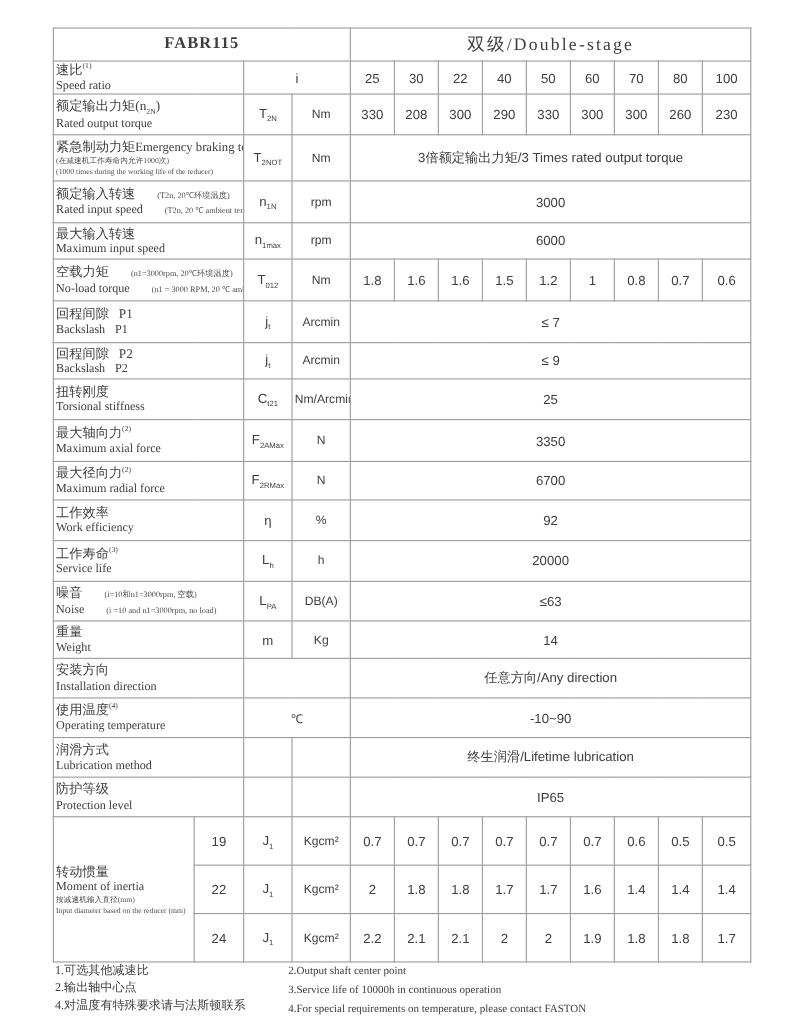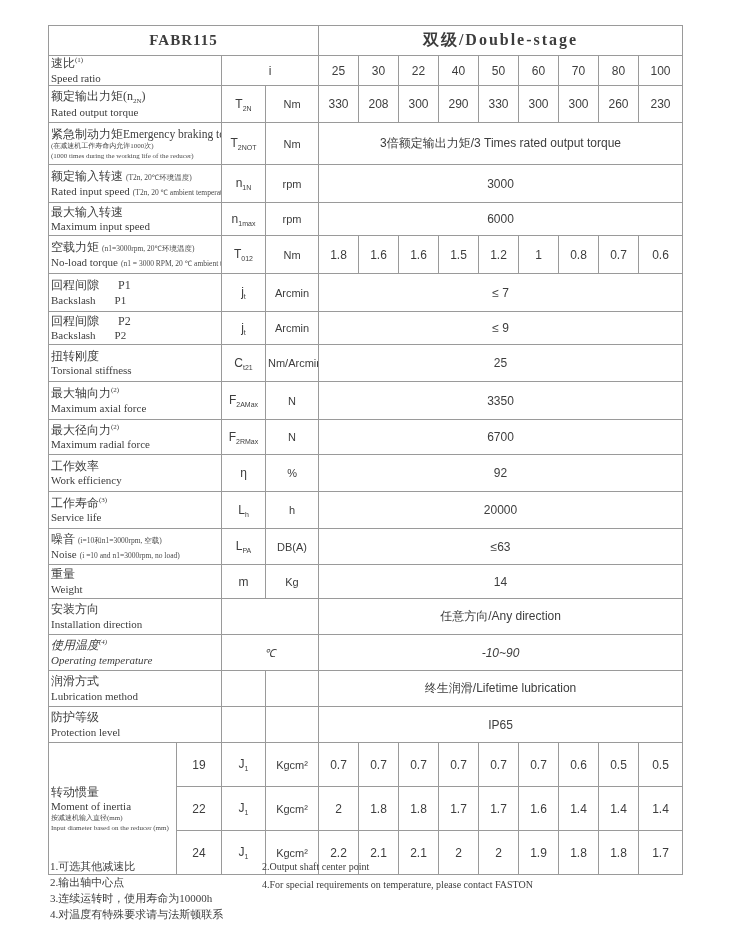--- a/index.html
+++ b/index.html
@@ -4,31 +4,31 @@
 <style>
   html,body{margin:0;padding:0;background:#ffffff;}
   body{width:730px;height:930px;font-family:"Liberation Serif",serif;color:#3d3d3d;}
   .sheet{position:relative;width:730px;height:930px;background:#fff;overflow:hidden;}
   table.spec{position:absolute;left:48px;top:25px;width:634px;border-collapse:collapse;table-layout:fixed;}
   table.spec td{border:1px solid #9a9a9a;padding:0 2px;overflow:hidden;}
   td.label-cell{padding:2px 4px 2px 9px;vertical-align:middle;}
   .zh{font-size:12px;line-height:1.3;white-space:nowrap;}
   .en{font-size:11px;line-height:1.25;white-space:nowrap;}
   .en-inline{font-size:11.5px;}
-  .tag{margin-left:19px;}
+  .tag{margin-left:9px;}
   .supnote{font-size:7px;vertical-align:super;}
-  .inline-note{font-size:7.5px;color:#4a4a4a;margin-left:3px;}
+  .inline-note{font-size:7.5px;color:#4a4a4a;margin-left:20px;}
   .small-note{display:block;font-size:7px;color:#4a4a4a;line-height:1.35;white-space:nowrap;}
   td.sym,td.unit,td.val{text-align:center;vertical-align:middle;font-family:"Liberation Sans",sans-serif;font-size:12px;color:#3d3d3d;}
   td.unit{font-size:11px;}
   td.sym sub,.zh sub{font-size:7px;}
   td.model{ text-align:center;font-weight:bold;font-size:15px;letter-spacing:1px;}
-  td.stage{ text-align:center;font-weight:bold;font-size:16px;letter-spacing:2px;}
+  td.stage{ text-align:center;font-weight:normal;font-size:16px;letter-spacing:2px;}
   .footnotes{position:absolute;left:50px;top:858px;width:600px;}
-  .fn-col{position:absolute;top:0;}
+  .fn-col{position:absolute;top:16px;}
   .fn-zh{left:0;font-size:11px;line-height:16px;}
   .fn-en{left:212px;font-size:10px;line-height:17.5px;}
   .fn-line{white-space:nowrap;}
 </style>
 </head>
 <body>
 
 <div class="sheet">
   <table class="spec">
     <colgroup>
@@ -229,21 +229,21 @@
 
     <tr style="height:36px;">
       <td class="label-cell" colspan="2">
         <div class="zh">安装方向</div>
         <div class="en">Installation direction</div>
       </td>
       <td class="sym" colspan="2"></td>
       <td class="val" colspan="9">任意方向/Any direction</td>
     </tr>
 
-    <tr style="height:36px;font-style:italic;">
+    <tr style="height:36px;">
       <td class="label-cell" colspan="2">
         <div class="zh"><span>使用温度</span><span class="supnote">(4)</span></div>
         <div class="en">Operating temperature</div>
       </td>
       <td class="unit" colspan="2">℃</td>
       <td class="val" colspan="9">-10~90</td>
     </tr>
 
     <tr style="height:36px;">
       <td class="label-cell" colspan="2">
@@ -313,21 +313,21 @@
       <td class="val">1.8</td>
       <td class="val">1.7</td>
     </tr>
   </tbody>
     </table>
 
   <div class="footnotes">
     <div class="fn-col fn-zh">
       <div class="fn-line">1.可选其他减速比</div>
       <div class="fn-line">2.输出轴中心点</div>
-      <div class="fn-line">3.连续运转时，使用寿命为10000h</div>
       <div class="fn-line">4.对温度有特殊要求请与法斯顿联系</div>
     </div>
     <div class="fn-col fn-en">
       <div class="fn-line">2.Output shaft center point</div>
+      <div class="fn-line">3.Service life of 10000h in continuous operation</div>
       <div class="fn-line">4.For special requirements on temperature, please contact FASTON</div>
     </div>
   </div>
 </div>
 
 </body></html>

